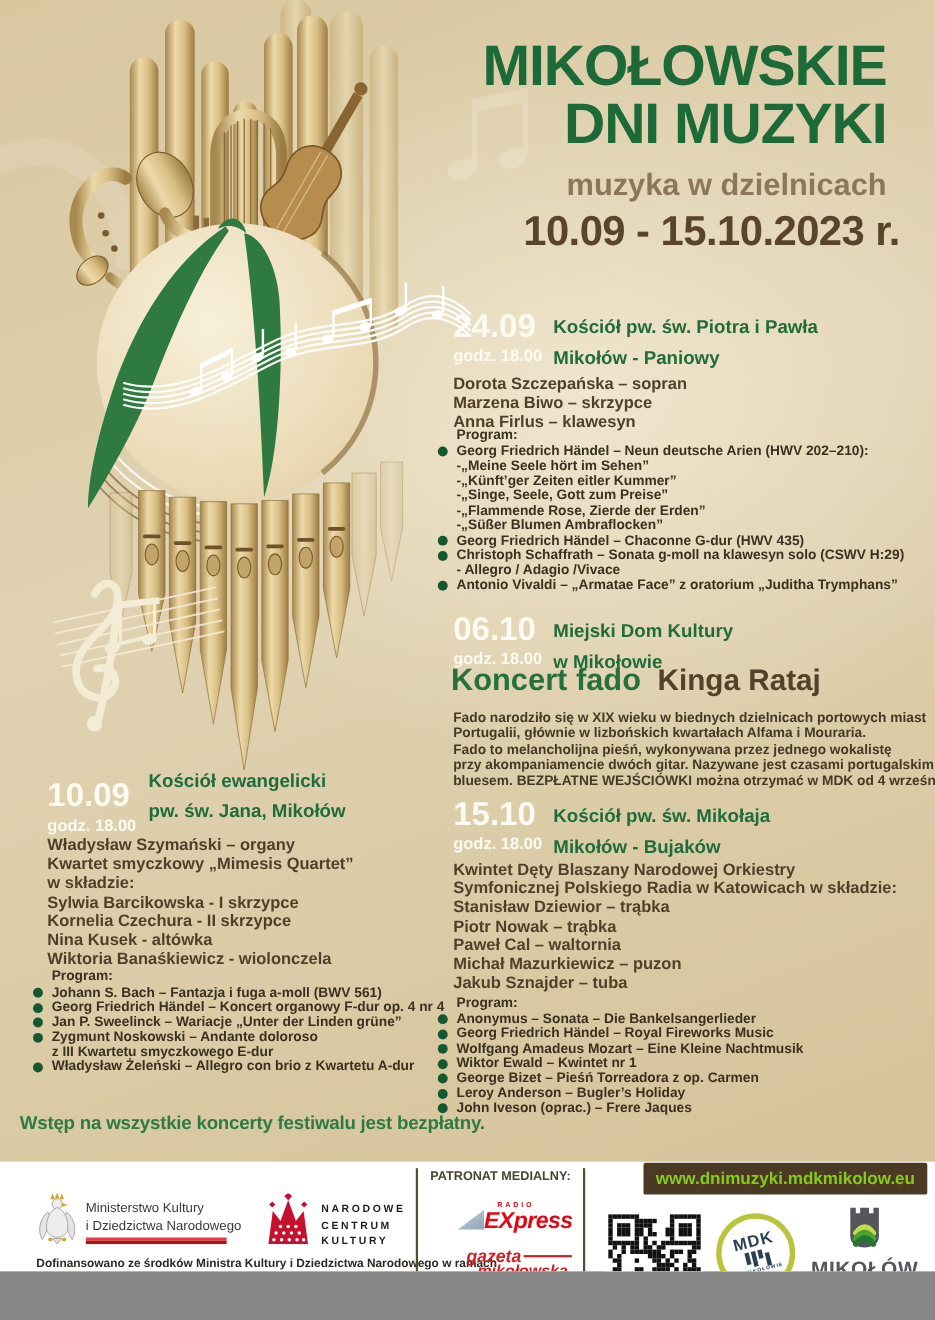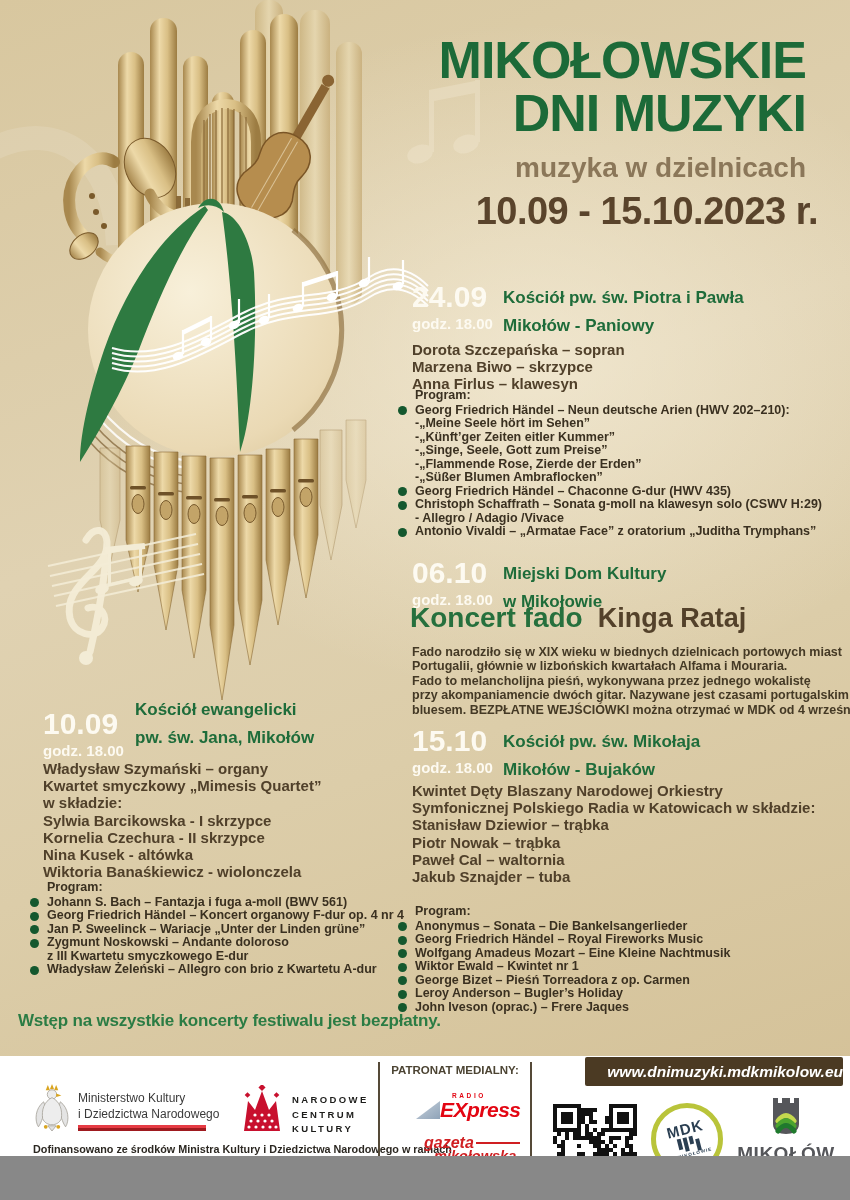--- a/index.html
+++ b/index.html
@@ -52,21 +52,21 @@
   .patronat{font-size:11.5px;font-weight:700;color:#4c4433;text-align:center;white-space:nowrap;}
   .rx{position:relative;color:#e30613;font-style:italic;font-weight:900;white-space:nowrap;}
   .rx .big{font-size:21px;letter-spacing:-.5px;}
   .rx .radio{position:absolute;top:-6px;left:36px;font-size:6.5px;letter-spacing:2.6px;font-style:normal;}
   .gz{color:#d01f22;font-weight:900;white-space:nowrap;}
   .gz .g1{font-size:16px;font-style:italic;line-height:14px;}
   .gz .g1 .rule{display:inline-block;width:44px;height:2px;background:#d01f22;vertical-align:4px;margin-left:2px;}
   .gz .g2{font-size:14.5px;font-style:italic;line-height:13px;margin-left:10px;}
   .gz .g3{font-size:6.3px;font-weight:700;letter-spacing:.4px;margin-top:5px;font-style:normal;}
   .www{position:absolute;left:585px;top:1057px;width:258px;height:29px;background:#4b3a23;border-radius:2px;
-       color:#ffffff;font-size:15.5px;font-weight:700;text-align:right;line-height:29px;white-space:nowrap;font-style:italic;}
+       color:#84cc16;font-size:15.5px;font-weight:700;text-align:center;line-height:29px;white-space:nowrap;}
   .mdk{position:absolute;left:651px;top:1103px;width:62px;height:62px;background:#fff;border:5px solid #b9c43a;
        border-radius:50%;display:flex;align-items:center;justify-content:center;}
   .mdk-in{transform:rotate(-14deg);text-align:center;color:#2b3f52;}
   .mdk-name{font-size:15px;font-weight:800;letter-spacing:1px;line-height:14px;}
   .mdk-bars{display:flex;gap:2px;align-items:flex-start;justify-content:center;height:14px;margin-top:1px;}
   .mdk-bars span{width:4px;background:#2b3f52;display:inline-block;}
   .mdk-sub{font-size:4.5px;font-weight:700;letter-spacing:1px;margin-top:1px;}
   .mik{position:absolute;left:733px;top:1096px;width:106px;text-align:center;}
   .mik-name{font-size:19px;font-weight:800;letter-spacing:.5px;color:#55565a;margin-top:3px;white-space:nowrap;}
   .mik-tag{font-size:12.5px;font-weight:700;color:#4fae2e;white-space:nowrap;}
@@ -323,20 +323,21 @@
       <div>Kościół pw. św. Mikołaja</div>
       <div>Mikołów - Bujaków</div>
     </div>
   </div>
   <div class="abs perf" style="left:412px;top:782px">
     <div>Kwintet Dęty Blaszany Narodowej Orkiestry</div>
     <div>Symfonicznej Polskiego Radia w Katowicach w składzie:</div>
     <div>Stanisław Dziewior – trąbka</div>
     <div>Piotr Nowak – trąbka</div>
     <div>Paweł Cal – waltornia</div>
+    <div>Michał Mazurkiewicz – puzon</div>
     <div>Jakub Sznajder – tuba</div>
   </div>
   <div class="abs prog" style="left:396px;top:905px">
     <div class="plabel">Program:</div>
     <div class="pline"><span class="dot"></span><span>Anonymus – Sonata – Die Bankelsangerlieder</span></div>
     <div class="pline"><span class="dot"></span><span>Georg Friedrich Händel – Royal Fireworks Music</span></div>
     <div class="pline"><span class="dot"></span><span>Wolfgang Amadeus Mozart – Eine Kleine Nachtmusik</span></div>
     <div class="pline"><span class="dot"></span><span>Wiktor Ewald – Kwintet nr 1</span></div>
     <div class="pline"><span class="dot"></span><span>George Bizet – Pieśń Torreadora z op. Carmen</span></div>
     <div class="pline"><span class="dot"></span><span>Leroy Anderson – Bugler’s Holiday</span></div>

